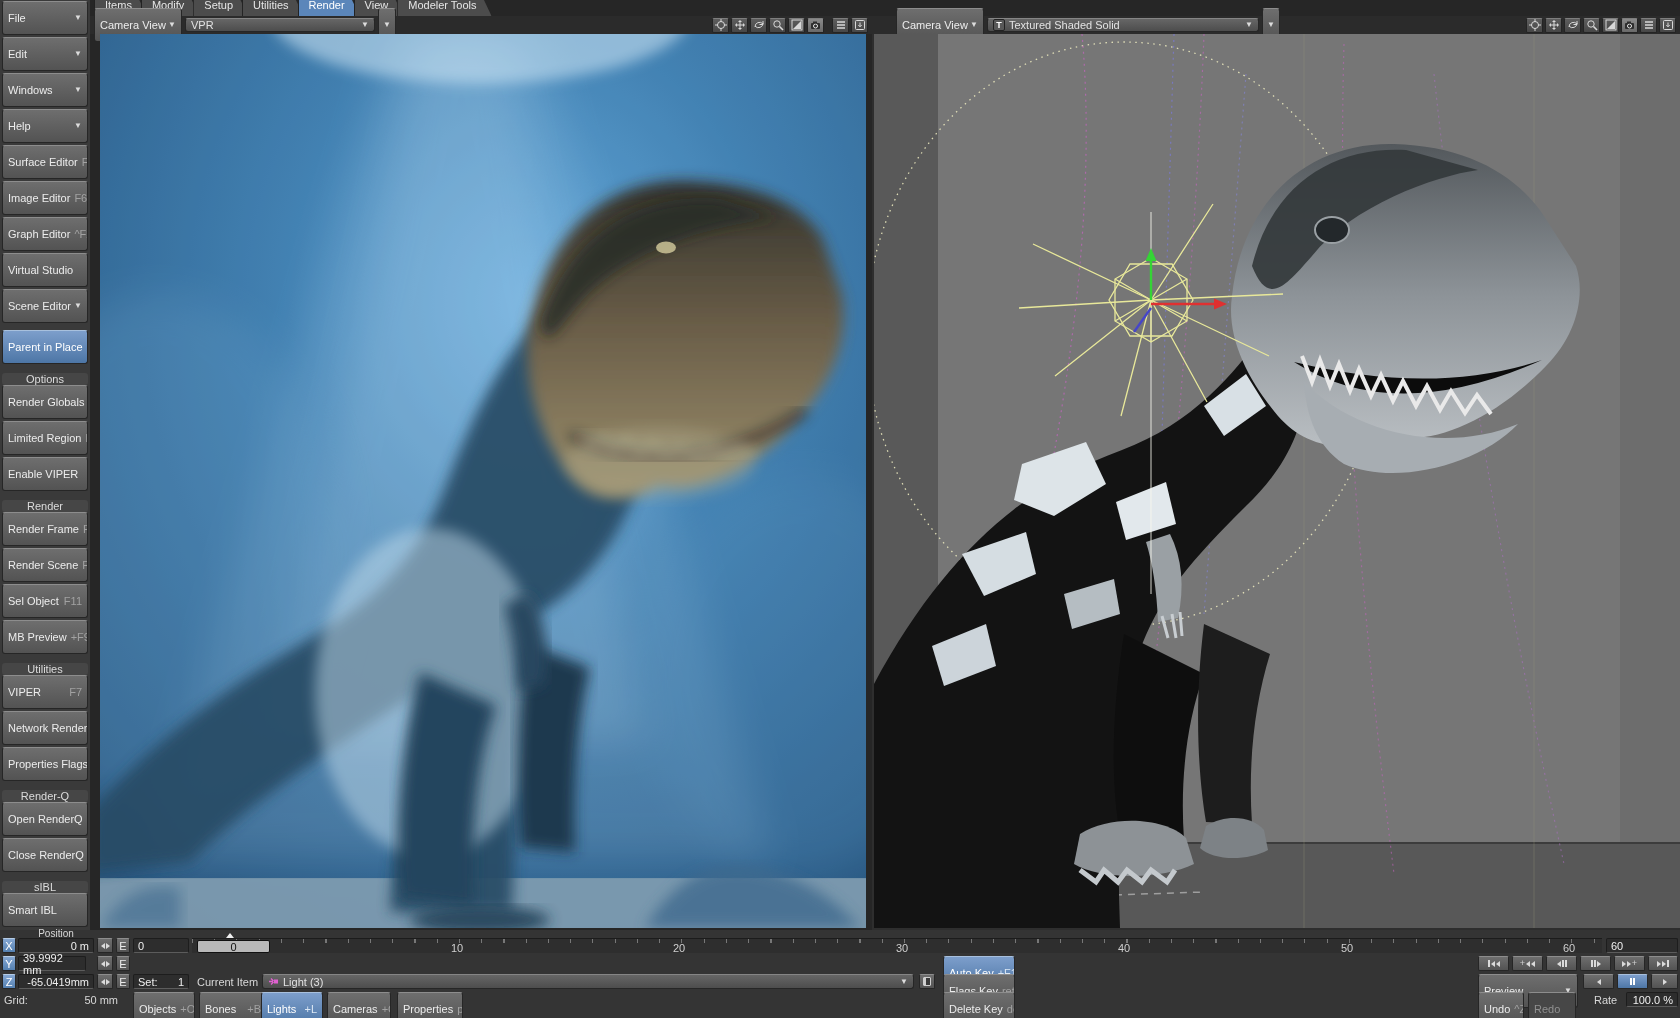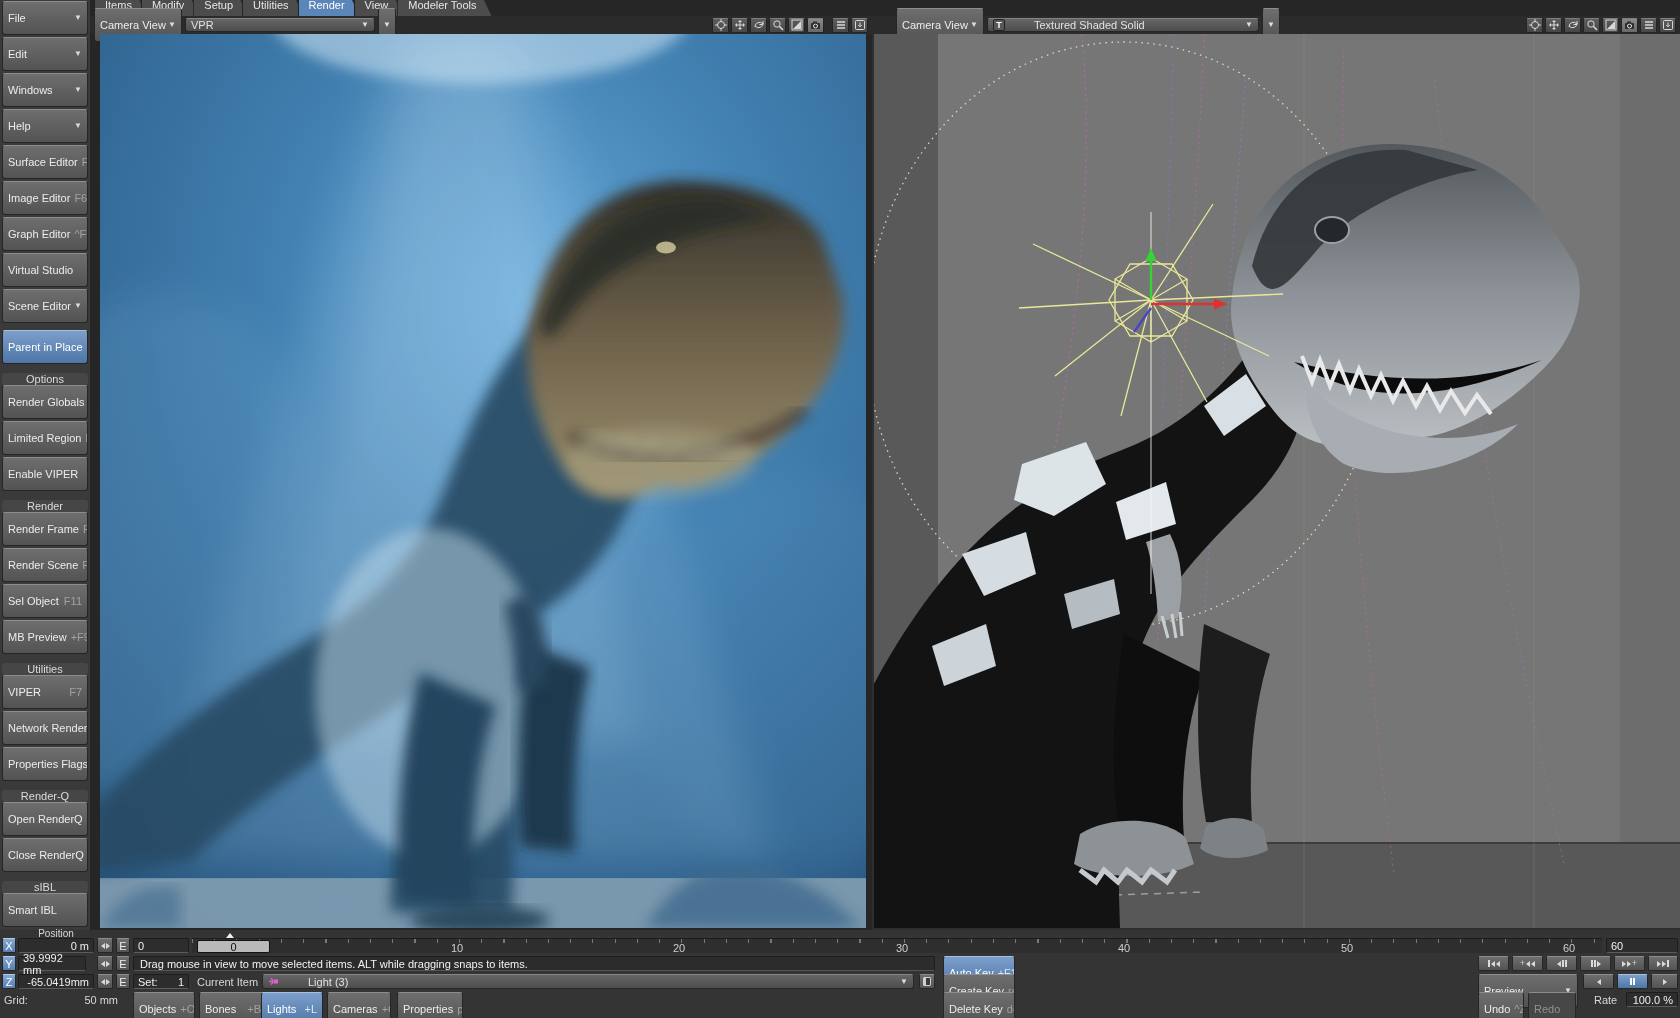--- a/index.html
+++ b/index.html
@@ -93,21 +93,21 @@
             line-height:12px; }
   #handle-mark { position:absolute; left:38px; top:-6px; transform:translateX(-50%);
                  width:0; height:0; border-left:4px solid transparent;
                  border-right:4px solid transparent; border-bottom:5px solid #f0f0f0; }
 
   .hintbar { background:#2c2c2c; border:1px solid #1d1d1d; border-bottom-color:#555;
              color:#f2f2f2; display:flex; align-items:center; padding:0 6px; border-radius:2px; }
   .label { color:#d8d8d8; display:flex; align-items:center; }
   .drop { display:flex; align-items:center; border-radius:3px; padding:0 5px;
           background:linear-gradient(#666,#4d4d4d); border:1px solid #262626;
-          border-top-color:#858585;gap:25px; }
+          border-top-color:#858585; }
   .drop .arrow { margin-left:auto; }
   .miniprop { width:8px; height:9px; border:1px solid #cfcfcf; border-radius:1px;
               background:#3a3a3a; box-shadow:inset 2px 0 0 #cfcfcf; }
   .lite-ico { margin-right:4px; }
 </style>
 </head>
 <body>
 
 <div id="app">
 
@@ -499,21 +499,20 @@
     </div>
 
     <div class="brow" id="row2">
       <div class="chip axis abs" style="left:2px;width:14px;height:15px">Y</div>
       <div class="field right abs" style="left:18px;width:68px;height:15px">39.9992 mm</div>
       <div class="chip spin abs" style="left:97px;width:16px;height:15px">
           <span class="tri-l"></span>
           <span class="tri-r"></span>
         </div>
       <div class="chip abs" style="left:116px;width:14px;height:15px">E</div>
-      <div class="hintbar abs" style="left:133px;width:802px;height:15px">Drag mouse in view to move selected items. ALT while dragging snaps to items.</div>
       <div class="btn blue abs" style="left:943px;width:72px;height:15px;top:0">
         <span>Auto Key</span>
           <span class="key" style="color:#dce8f5">+F1</span>
         </div>
       <div class="chip abs spin" style="left:1478px;width:31px;height:15px">
           <span class="vbar"></span>
           <span class="tri-l"></span>
           <span class="tri-l"></span>
         </div>
       <div class="chip abs spin" style="left:1512px;width:31px;height:15px">
@@ -561,21 +560,21 @@
               <path d="M1 4.5h4M3 1.5 5.5 4M3 7.5 5.5 5" stroke="#e060d0" stroke-width="1.4" fill="none"></path>
               <rect x="6" y="2.5" width="4" height="4" fill="#e060d0"></rect>
             </svg></span>
         <span>Light (3)</span>
         <span class="arrow">▼</span>
         </div>
       <div class="chip abs" style="left:919px;width:16px;height:15px">
           <span class="miniprop"></span>
         </div>
       <div class="btn abs" style="left:943px;width:72px;height:15px;top:0">
-        <span>Create Key</span>
+        <span>Flags Key</span>
           <span class="key">ret</span>
         </div>
       <div class="btn abs" style="left:1478px;width:100px;height:24px;top:0">
         <span>Preview</span>
           <span class="arrow">▼</span>
         </div>
       <div class="chip abs spin" style="left:1583px;width:31px;height:15px">
           <span class="tri-l"></span>
         </div>
       <div class="chip abs spin" style="left:1617px;width:31px;height:15px;background:linear-gradient(#7d9ecb,#4d76a6);border-top-color:#a8c0dd">

